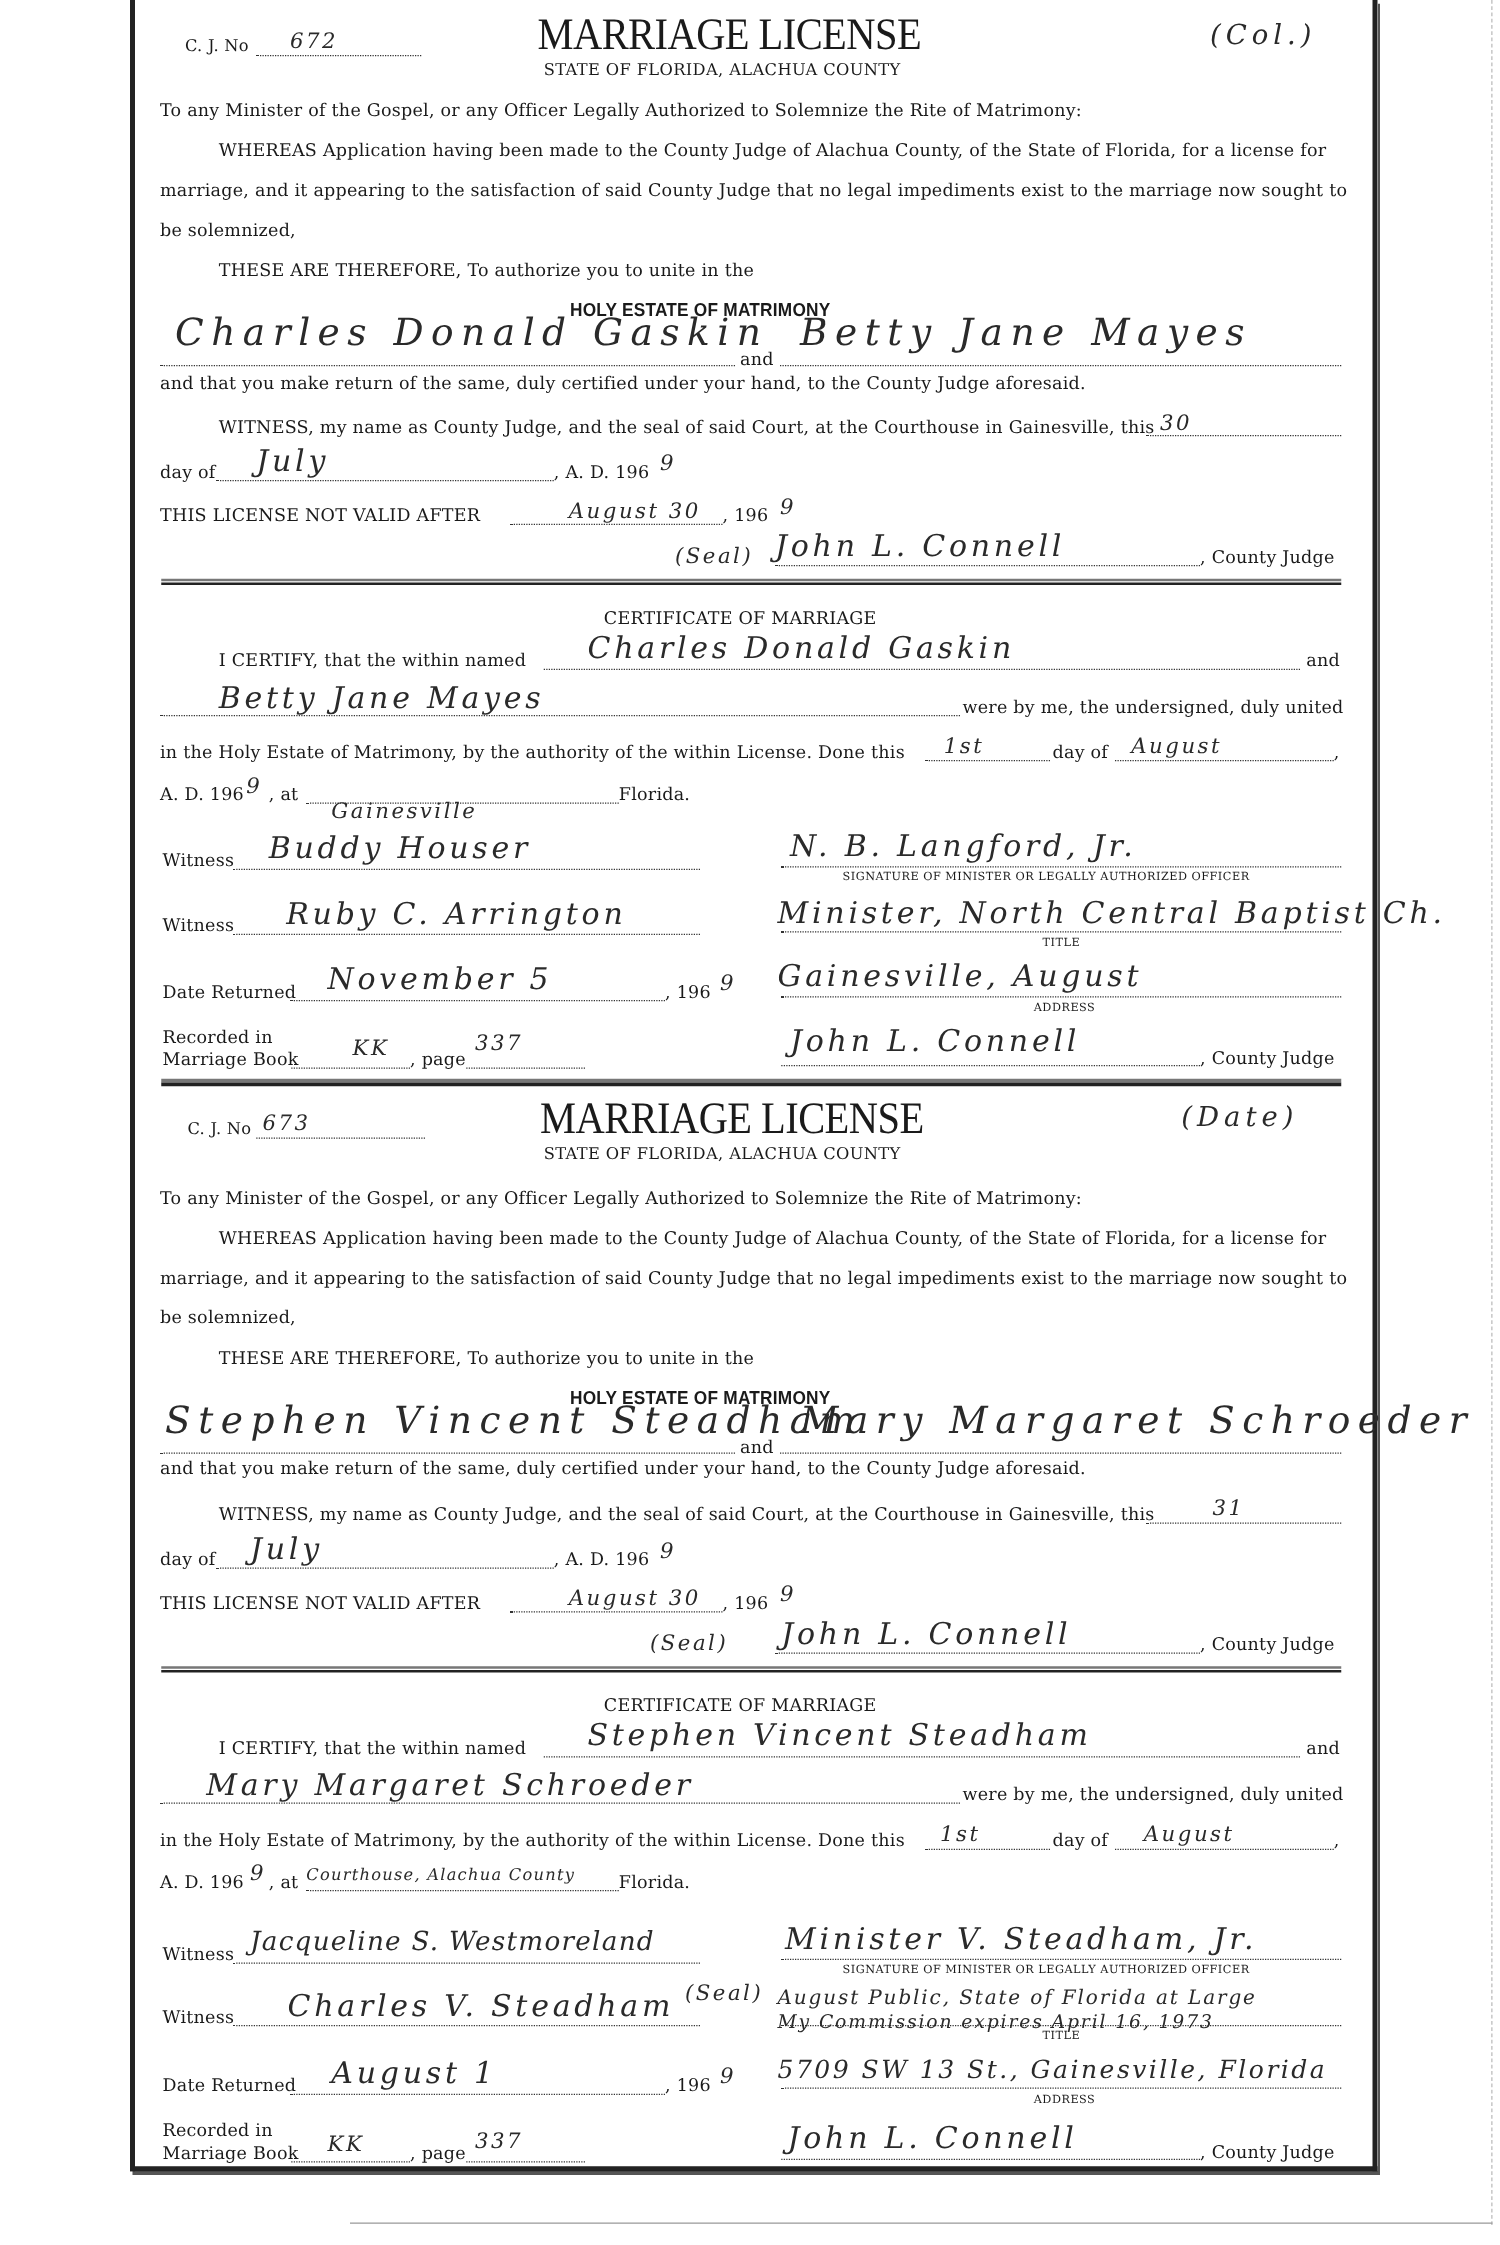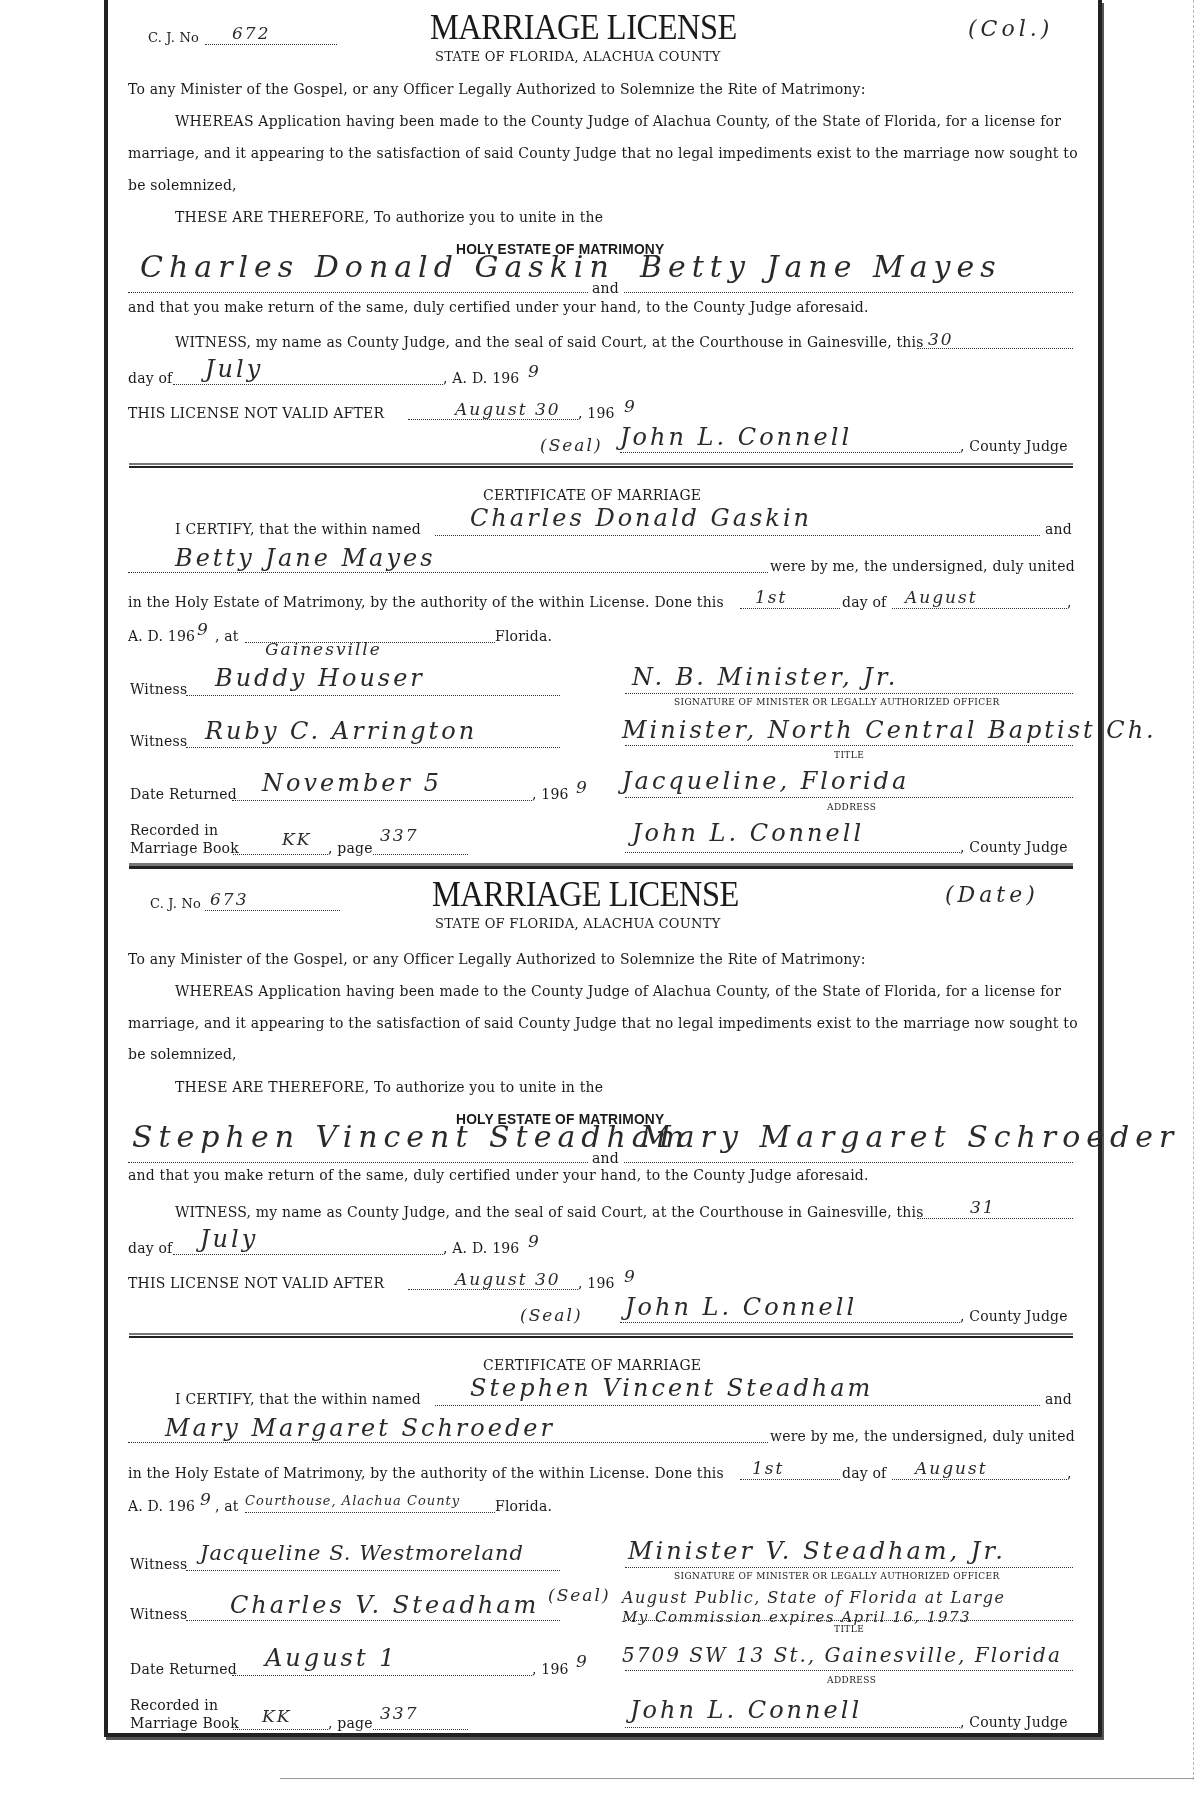--- a/index.html
+++ b/index.html
@@ -103,37 +103,37 @@
     <span class="hw hw-sm" style="left:197px;top:616px;">9</span>
     <span class="t" style="left:215px;top:628px;">, at</span>
     <div class="dots" style="left:245px;top:642px;width:250px;"></div>
     <span class="hw hw-sm" style="left:265px;top:636px;">Gainesville</span>
     <span class="t" style="left:495px;top:628px;">Florida.</span>
 
     <span class="t" style="left:130px;top:681px;">Witness</span>
     <div class="dots" style="left:186px;top:695px;width:374px;"></div>
     <span class="hw" style="left:215px;top:665px;">Buddy Houser</span>
     <div class="dots" style="left:625px;top:693px;width:448px;"></div>
-    <span class="hw" style="left:632px;top:664px;">N. B. Minister, Jr.</span>
+    <span class="hw" style="left:632px;top:664px;">N. B. Langford, Jr.</span>
     <span class="tiny" style="left:674px;top:697px;">SIGNATURE OF MINISTER OR LEGALLY AUTHORIZED OFFICER</span>
 
     <span class="t" style="left:130px;top:733px;">Witness</span>
     <div class="dots" style="left:186px;top:747px;width:374px;"></div>
-    <span class="hw" style="left:205px;top:718px;">Ruby C. Arrington</span>
+    <span class="hw" style="left:229px;top:718px;">Ruby C. Arrington</span>
     <div class="dots" style="left:625px;top:745px;width:448px;"></div>
     <span class="hw" style="left:622px;top:717px;">Minister, North Central Baptist Ch.</span>
     <span class="tiny" style="left:834px;top:750px;">TITLE</span>
 
     <span class="t" style="left:130px;top:786px;">Date Returned</span>
     <div class="dots" style="left:232px;top:800px;width:300px;"></div>
     <span class="hw" style="left:262px;top:770px;">November 5</span>
     <span class="t" style="left:532px;top:786px;">, 196</span>
     <span class="hw hw-sm" style="left:576px;top:774px;">9</span>
     <div class="dots" style="left:625px;top:797px;width:448px;"></div>
-    <span class="hw" style="left:622px;top:768px;">Jacqueline, Florida</span>
+    <span class="hw" style="left:622px;top:768px;">Gainesville, August</span>
     <span class="tiny" style="left:827px;top:802px;">ADDRESS</span>
 
     <span class="t" style="left:130px;top:822px;">Recorded in</span>
     <span class="t" style="left:130px;top:840px;">Marriage Book</span>
     <div class="dots" style="left:233px;top:854px;width:95px;"></div>
     <span class="hw hw-sm" style="left:282px;top:826px;">KK</span>
     <span class="t" style="left:328px;top:840px;">, page</span>
     <div class="dots" style="left:373px;top:854px;width:95px;"></div>
     <span class="hw hw-sm" style="left:380px;top:822px;">337</span>
     <div class="dots" style="left:625px;top:852px;width:335px;"></div>

